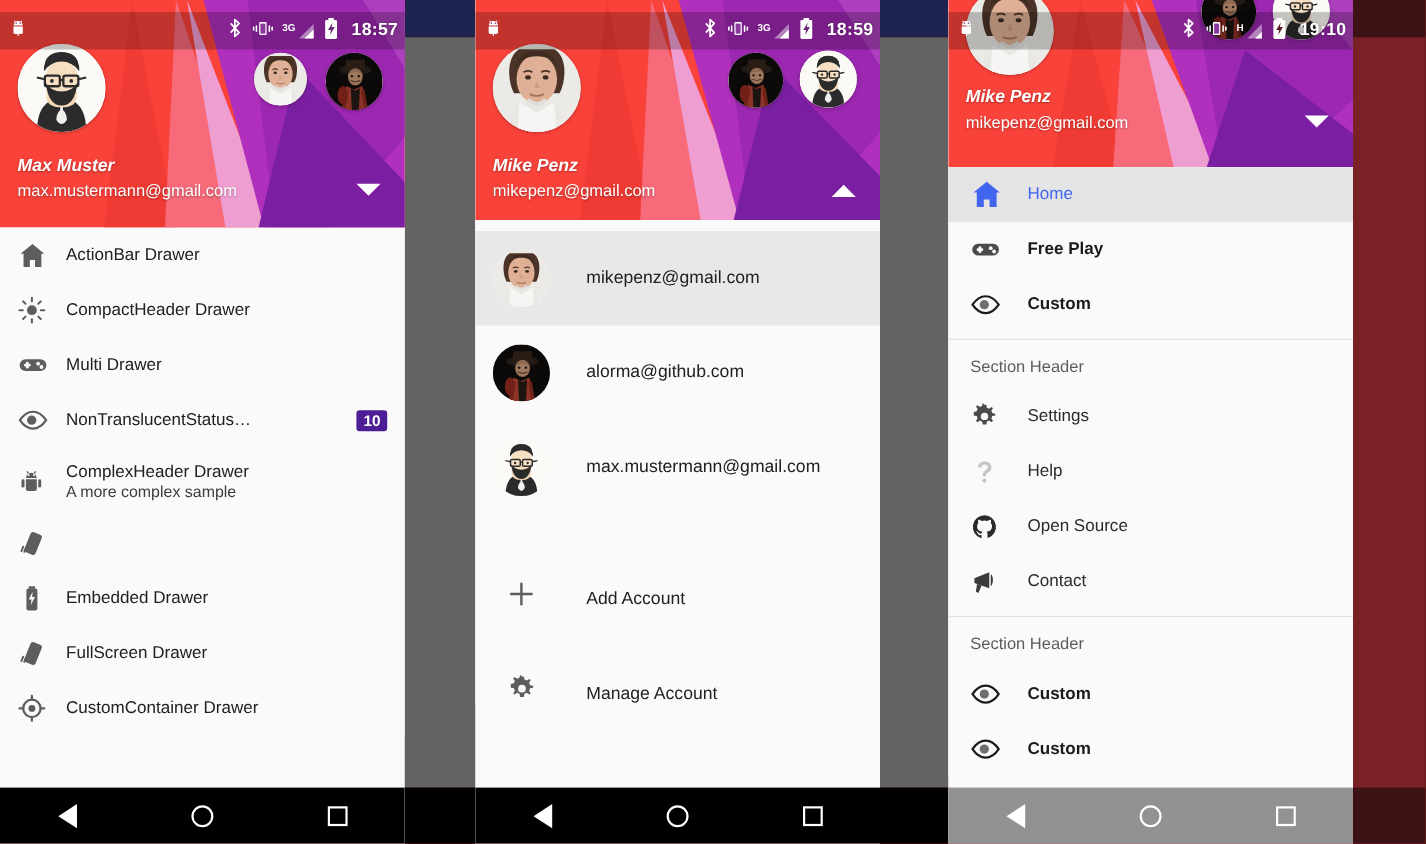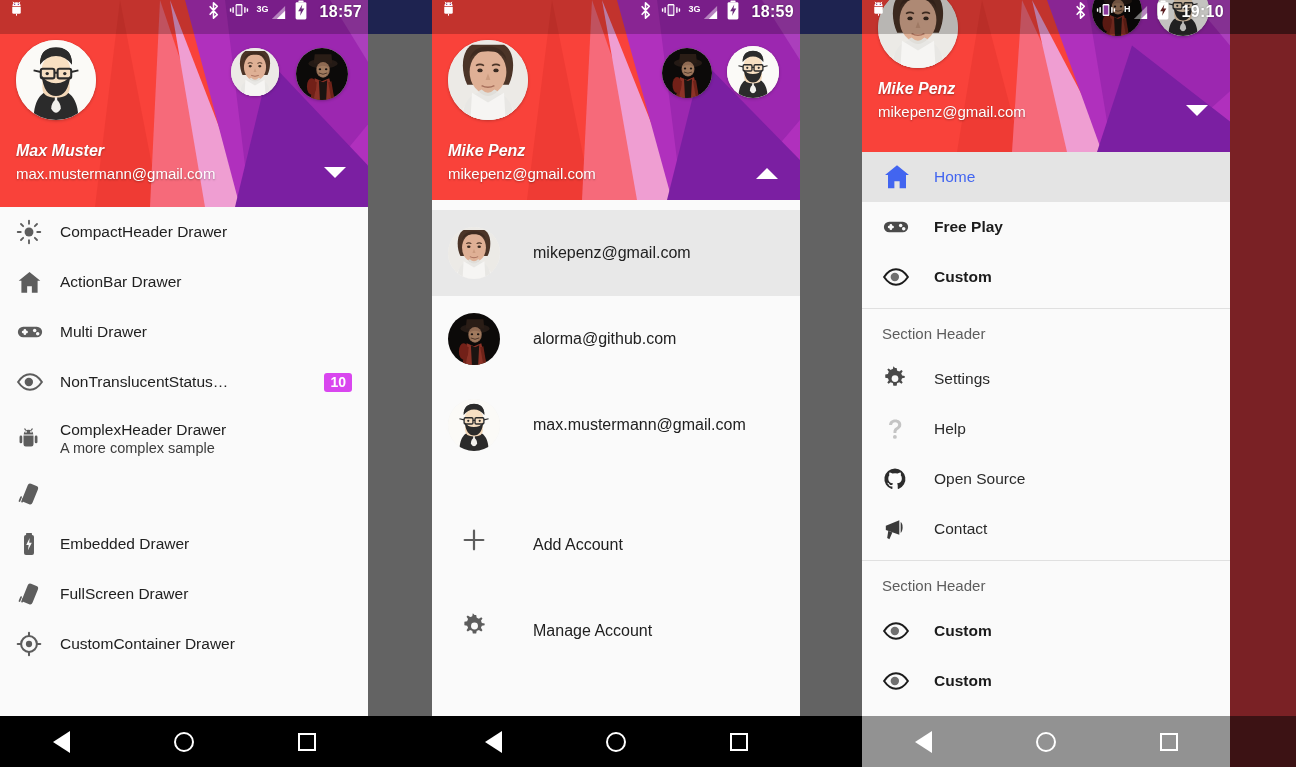--- a/index.html
+++ b/index.html
@@ -55,23 +55,23 @@
     background: #3c1214;
   }
   .right-bg-bot {
     position: absolute;
     left: 1230px; bottom: 0; width: 66px; height: 51px;
     background: #3c1214;
   }
 
   
   .statusbar {
-    position: absolute; top: 0; left: 0; right: 0;
+    position: absolute; top: 11px; left: 0; right: 0;
     height: 34px;
-    display: flex; align-items: flex-start;
+    display: flex; align-items: center;
     padding: 0 6px 0 8px;
     color: #fff;
     z-index: 40;
     background: rgba(0,0,0,0.22);
   }
   .sb-left { display: flex; align-items: center; gap: 6px; }
   .sb-spacer { flex: 1; }
   .sb-right { display: flex; align-items: center; gap: 7px; }
   .sb-time {
     font-size: 16px; font-weight: bold;
@@ -146,21 +146,21 @@
     color: #5d5d5d;
   }
   .di-icon svg { display:block; }
   .di-text { flex: 1; min-width: 0; }
   .di-name {
     font-size: 15.5px; color: #212121;
     white-space: nowrap; overflow: hidden; text-overflow: ellipsis;
   }
   .di-desc { font-size: 14.5px; color: #3c3c3c; margin-top: 1px; }
   .badge {
-    background: #d946ef; color: #fff;
+    background: #4c1d95; color: #fff;
     font-size: 14px; font-weight: bold;
     border-radius: 3px;
     padding: 2px 6px 3px;
     line-height: 1;
     margin-left: 8px;
   }
 
   
   .di3 { height: 50px; padding-left: 20px; }
   .di3 .di-icon { width: 52px; min-width: 52px; }
@@ -340,48 +340,48 @@
         <div class="hdr-name" style="top:142px">Max Muster</div>
         <div class="hdr-email" style="top:165px">max.mustermann@gmail.com</div>
         <div class="hdr-arrow arrow-down" style="right:22px;top:167px"></div>
       </div>
     </div>
 
     <div class="drawer-list">
 
       <div class="di">
         <span class="di-icon">
+          <svg width="27" height="27" viewBox="0 0 24 24" fill="currentColor">
+              <path d="M12 2.6 L2.4 10.4 h2.4 V21 h5.1 v-5.6 h4.2 V21 h5.1 V10.4 h2.4 Z"></path>
+            </svg>
+        </span>
+        <span class="di-text"><span class="di-name">ActionBar Drawer</span></span>
+      </div>
+
+      <div class="di">
+        <span class="di-icon">
           <svg width="26" height="26" viewBox="0 0 24 24" fill="currentColor">
               <circle cx="12" cy="12" r="4.1"></circle>
               <g stroke="currentColor" stroke-width="1.7" stroke-linecap="round">
                 <line x1="12" y1="1.6" x2="12" y2="4.4"></line>
                 <line x1="12" y1="19.6" x2="12" y2="22.4"></line>
                 <line x1="1.6" y1="12" x2="4.4" y2="12"></line>
                 <line x1="19.6" y1="12" x2="22.4" y2="12"></line>
                 <line x1="4.6" y1="4.6" x2="6.6" y2="6.6"></line>
                 <line x1="17.4" y1="17.4" x2="19.4" y2="19.4"></line>
                 <line x1="19.4" y1="4.6" x2="17.4" y2="6.6"></line>
                 <line x1="6.6" y1="17.4" x2="4.6" y2="19.4"></line>
               </g>
             </svg>
         </span>
         <span class="di-text"><span class="di-name">CompactHeader Drawer</span></span>
       </div>
 
       <div class="di">
         <span class="di-icon">
-          <svg width="27" height="27" viewBox="0 0 24 24" fill="currentColor">
-              <path d="M12 2.6 L2.4 10.4 h2.4 V21 h5.1 v-5.6 h4.2 V21 h5.1 V10.4 h2.4 Z"></path>
-            </svg>
-        </span>
-        <span class="di-text"><span class="di-name">ActionBar Drawer</span></span>
-      </div>
-
-      <div class="di">
-        <span class="di-icon">
           <svg width="28" height="28" viewBox="0 0 24 24" fill="currentColor">
               <rect x="1.6" y="7.4" width="20.8" height="9.2" rx="4.6"></rect>
               <g fill="#fafafa">
                 <rect x="5" y="10.9" width="5.2" height="2.2" rx="1"></rect>
                 <rect x="6.5" y="9.4" width="2.2" height="5.2" rx="1"></rect>
                 <circle cx="16" cy="10.8" r="1.5"></circle>
                 <circle cx="18.6" cy="13.4" r="1.5"></circle>
               </g>
             </svg>
         </span>

